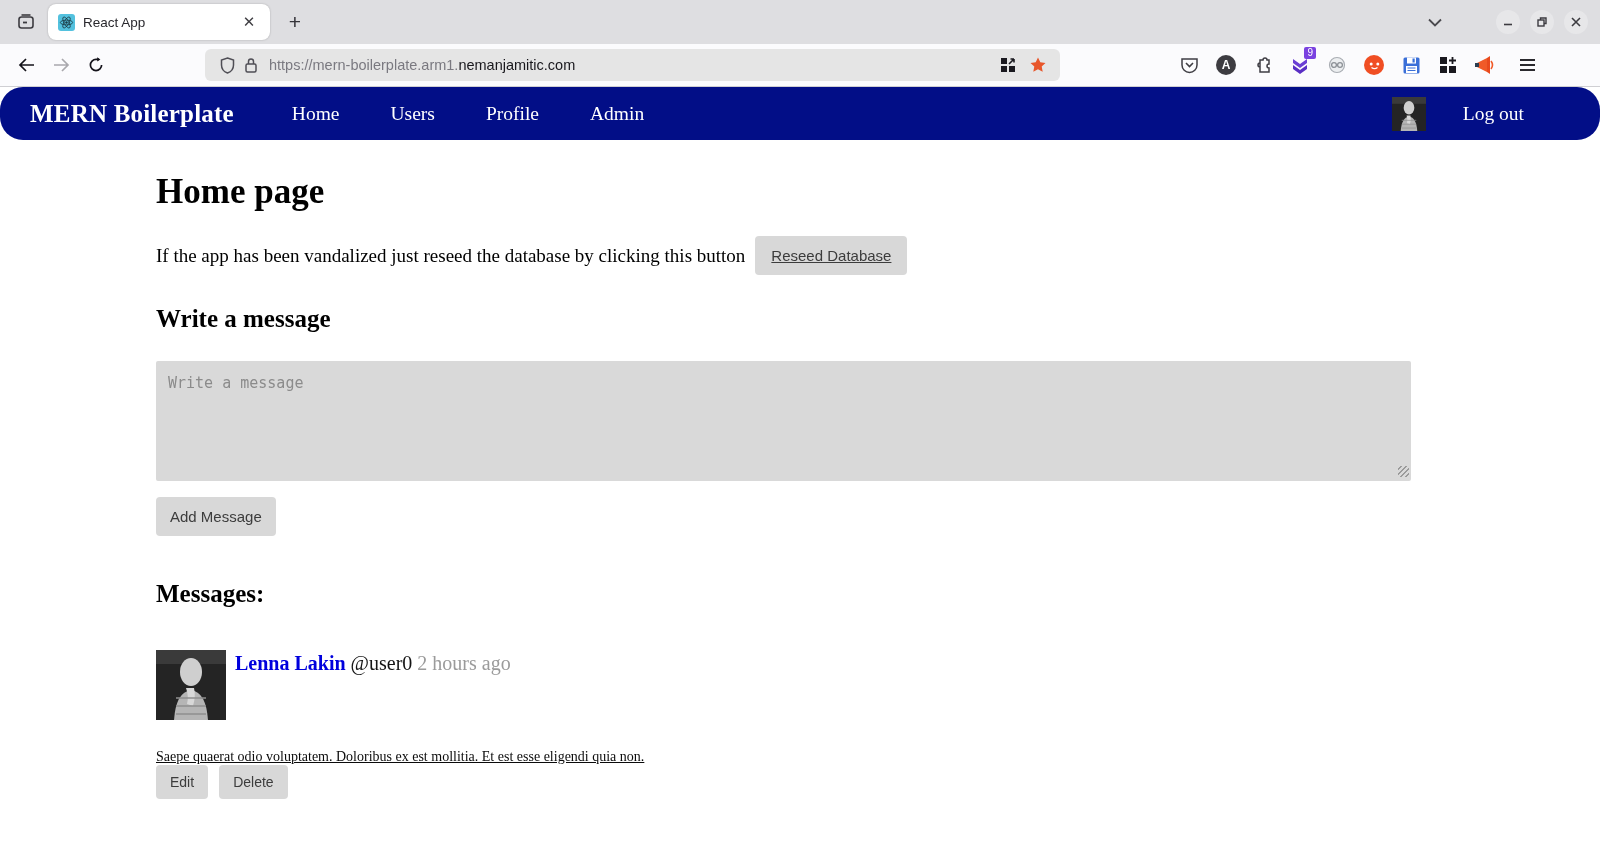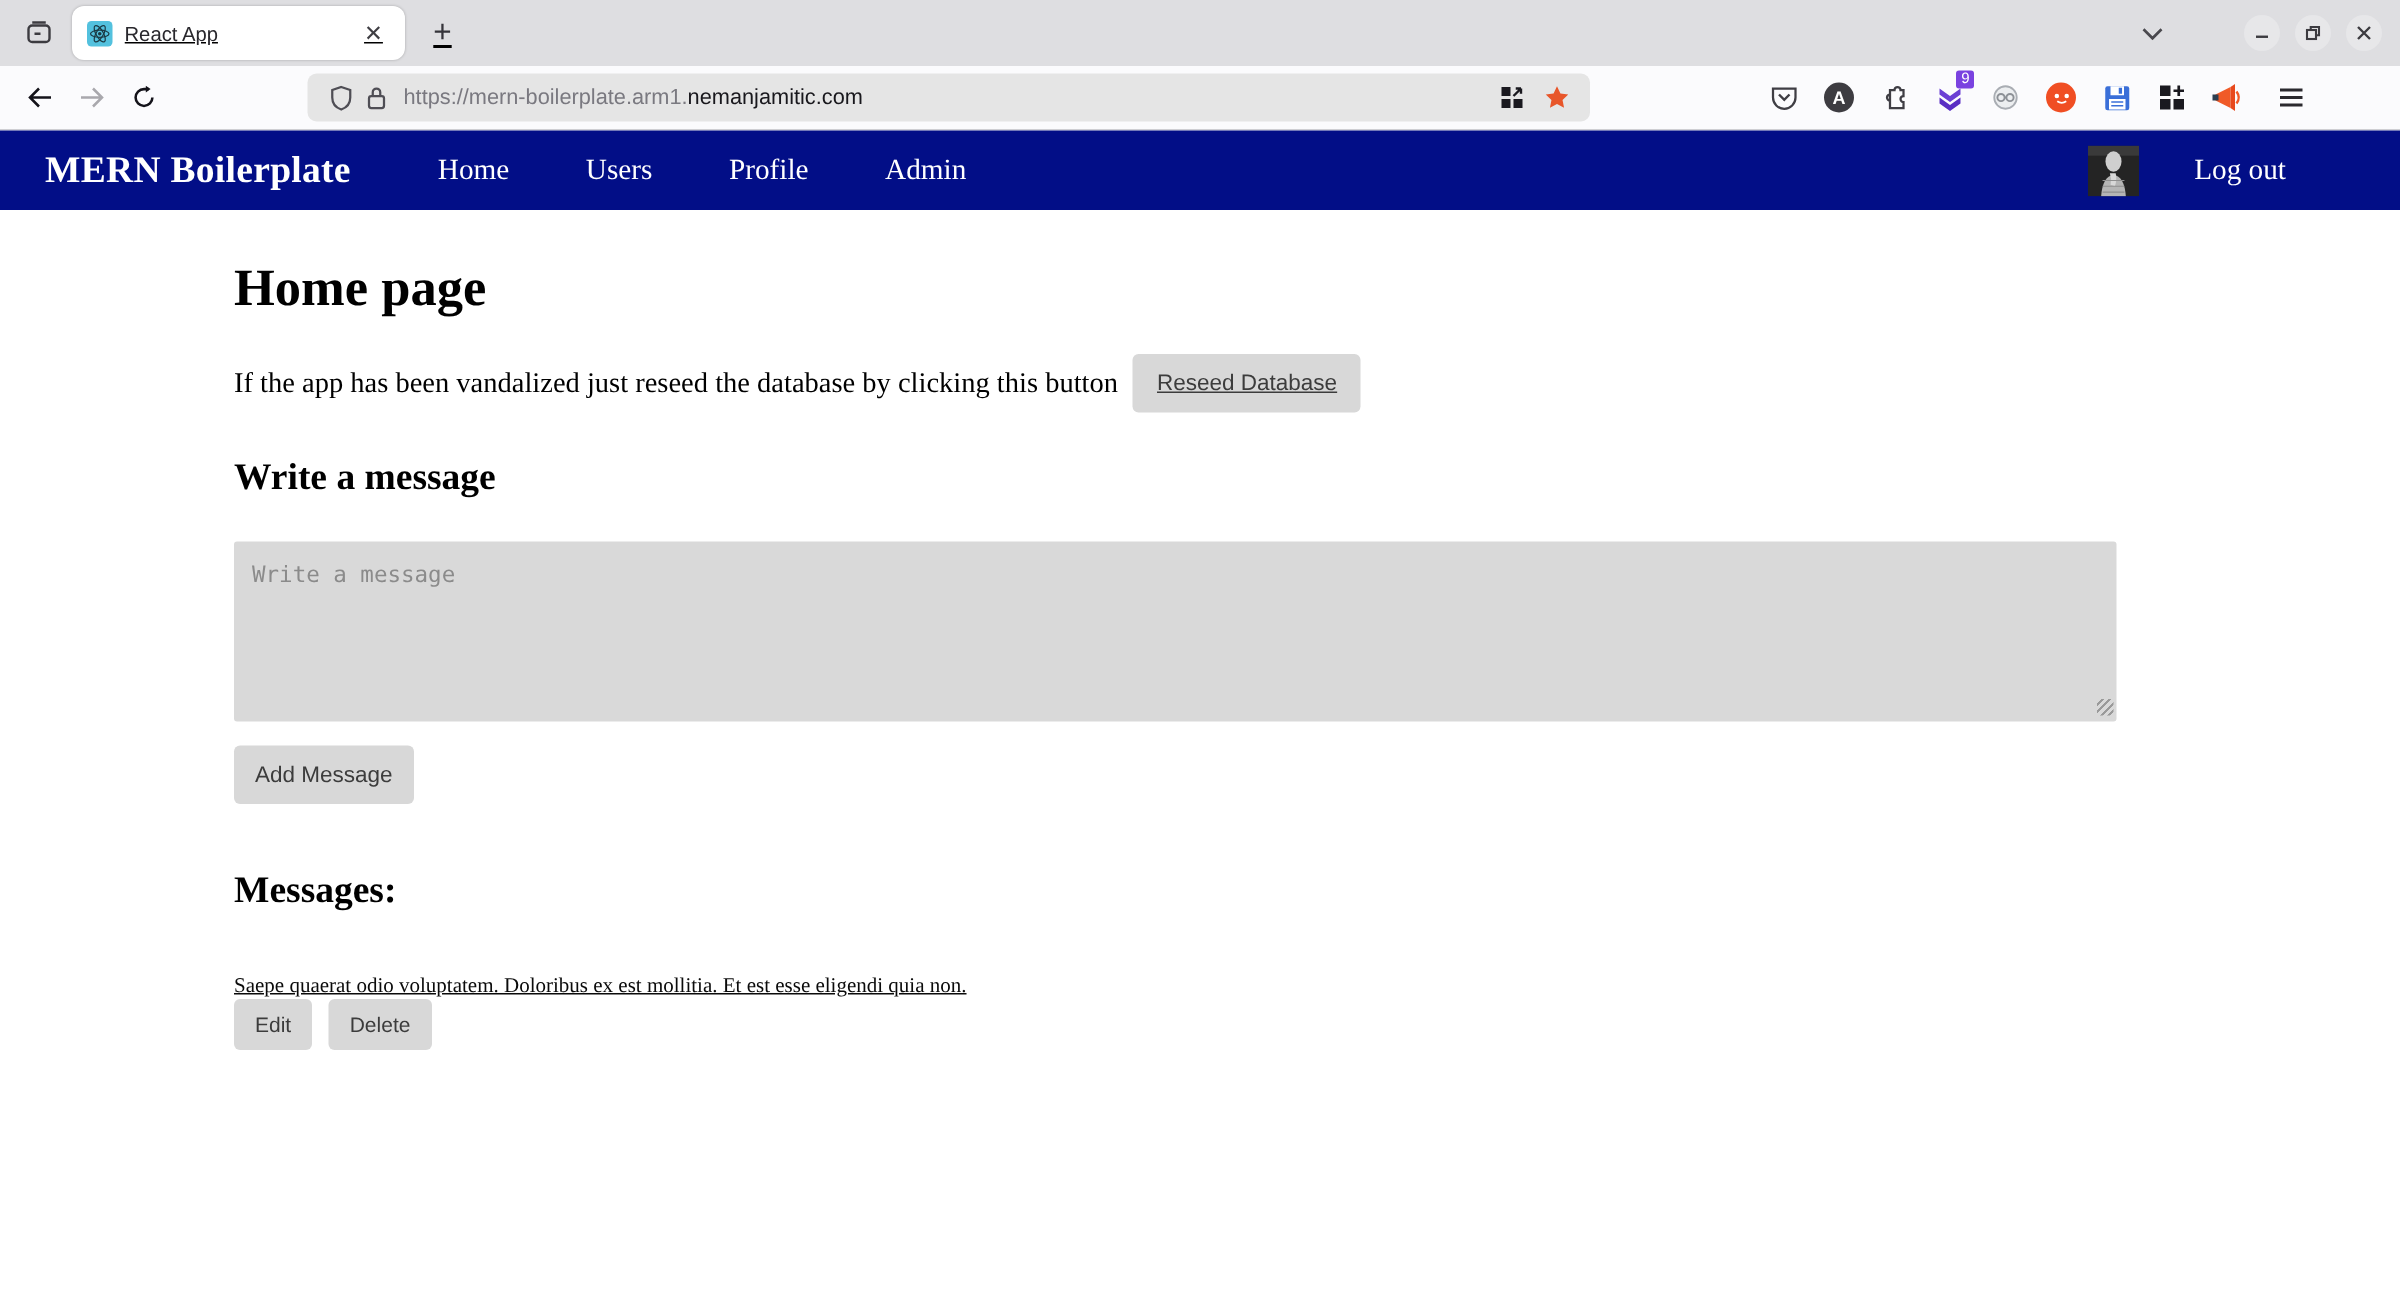--- a/index.html
+++ b/index.html
@@ -1,20 +1,20 @@
 <!DOCTYPE html>
 <html><head>
 <meta charset="utf-8">
 <style>
   * { margin:0; padding:0; box-sizing:border-box; }
   html,body { width:1600px; height:868px; background:#fff; overflow:hidden;
               font-family:"Liberation Serif", serif; }
 
   
-  .tabbar { height:44px; background:#dedee1; display:flex; align-items:center; padding:0 8px;text-decoration:underline; }
+  .tabbar { height:44px; background:#dedee1; display:flex; align-items:center; padding:0 8px; }
   .ffview-btn { width:32px; height:32px; border-radius:4px; display:flex; align-items:center; justify-content:center; margin:0 6px 0 2px; }
   .tab { height:36px; background:#fff; border-radius:8px; box-shadow:0 0 2px rgba(0,0,0,.25);
          display:flex; align-items:center; padding:0 10px; width:222px; }
   .tab-favicon { width:17px; height:17px; border-radius:3px; background:#53c1de; display:flex; align-items:center; justify-content:center; flex:none; }
   .tab-title { font-family:"Liberation Sans", sans-serif; font-size:13.5px; color:#29282d; margin-left:8px; flex:1;
                white-space:nowrap; overflow:hidden; }
   .tab-close { width:22px; height:22px; border-radius:4px; display:flex; align-items:center; justify-content:center;
                color:#3f3e43; font-family:"Liberation Sans",sans-serif; font-size:15px; }
   .newtab-btn { width:30px; height:30px; margin-left:10px; border-radius:4px; display:flex; align-items:center; justify-content:center;
                 font-family:"Liberation Sans",sans-serif; font-size:21px; color:#35343a; font-weight:300;}
@@ -38,21 +38,21 @@
   .ext-btn { width:28px; height:28px; display:flex; align-items:center; justify-content:center; position:relative; }
   .ext-badge { position:absolute; top:-4px; right:-2px; background:#7a42e0; color:#fff; font-family:"Liberation Sans",sans-serif;
                font-size:10px; line-height:12px; padding:0 3px; border-radius:2px; }
   .circle-a { width:20px; height:20px; border-radius:50%; background:#3d3c41; color:#fff; font-family:"Liberation Sans",sans-serif;
               font-size:12px; font-weight:bold; display:flex; align-items:center; justify-content:center; }
   .reddit-circ { width:20px; height:20px; border-radius:50%; background:#f04e23; display:flex; align-items:center; justify-content:center; }
   .hamburger { margin-left:12px; width:32px; height:32px; display:flex; flex-direction:column; gap:3.5px; align-items:center; justify-content:center; }
   .hamburger span { width:15px; height:1.8px; background:#2a292e; display:block; }
 
   
-  .navbar { height:53px; background:#020e87; display:flex; align-items:center; color:#fff; padding:0 30px; }
+  .navbar { height:53px; background:#020e87; display:flex; align-items:center; color:#fff; padding:0 30px;border-radius:23px; }
   .brand { font-size:25px; font-weight:bold; letter-spacing:.2px; }
   .nav-links { display:flex; gap:51px; margin-left:58px; font-size:19.5px; }
   .nav-link { cursor:pointer; }
   .navbar-spacer { flex:1; }
   .nav-avatar { width:34px; height:34px; overflow:hidden; flex:none; }
   .logout { font-size:19.5px; margin-left:37px; margin-right:46px; cursor:pointer;text-align:center; }
 
   
   .content { padding:32px 0 0 156px; width:1411px; }
   h1.page-title { font-size:35px; margin-bottom:24px; }
@@ -294,19 +294,36 @@
   <div class="textarea-wrap">
     <textarea class="msg-textarea" placeholder="Write a message" style=""></textarea>
     <div class="resize-handle"></div>
   </div>
 
   <button class="gray-btn add-btn">Add Message</button>
 
   <h2 class="messages-heading">Messages:</h2>
 
   <div class="message">
+    <div class="message-head">
+      <div class="msg-avatar">
+        <svg width="70" height="70" viewBox="0 0 70 70">
+            <rect width="70" height="70" fill="#242424"></rect>
+            <rect x="0" y="0" width="70" height="14" fill="#3a3a3a"></rect>
+            <ellipse cx="35" cy="22" rx="11" ry="14" fill="#cfcfcf"></ellipse>
+            <path d="M18 70 Q20 42 35 40 Q50 42 52 70 Z" fill="#b5b5b5"></path>
+            <path d="M30 38 Q33 46 31 54 L37 56 Q40 46 38 38 Z" fill="#d8d8d8"></path>
+            <path d="M20 48 L50 48 M20 56 L50 56 M20 64 L50 64" stroke="#8f8f8f" stroke-width="1.5"></path>
+          </svg>
+      </div>
+      <div class="msg-meta">
+        <span class="msg-author">Lenna Lakin</span>
+        <span class="msg-handle">@user0</span>
+        <span class="msg-time">2 hours ago</span>
+      </div>
+    </div>
     <p class="msg-body">Saepe quaerat odio voluptatem. Doloribus ex est mollitia. Et est esse eligendi quia non.</p>
     <div class="msg-actions">
       <button class="gray-btn edit-btn">Edit</button>
       <button class="gray-btn delete-btn">Delete</button>
     </div>
   </div>
 </div>
 
 </body></html>

